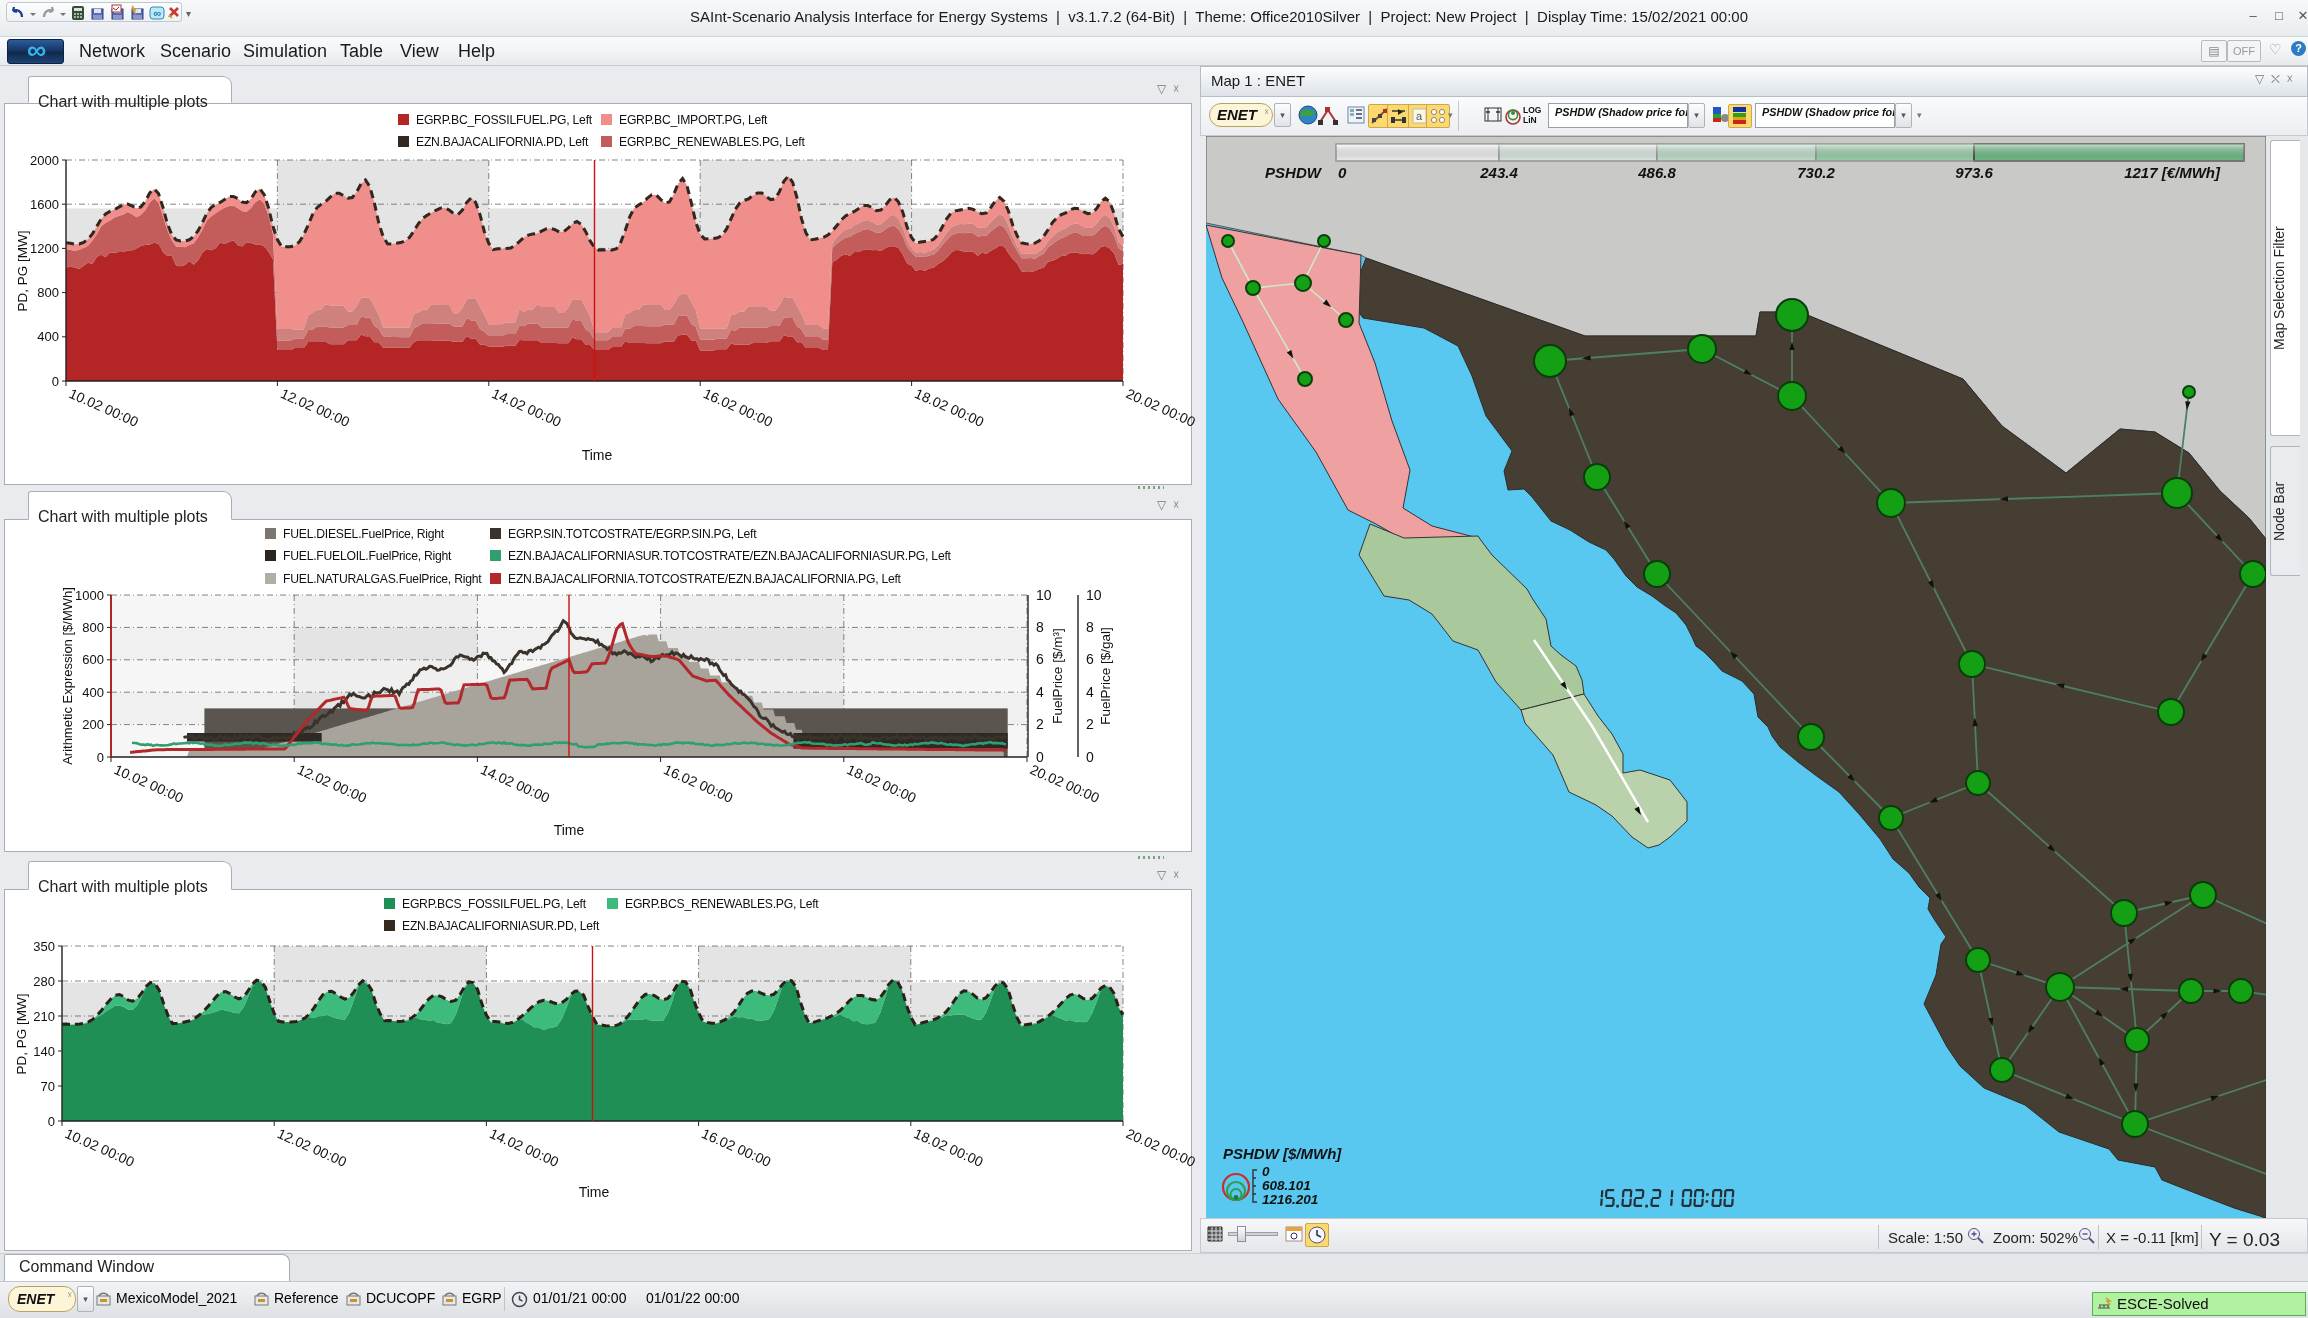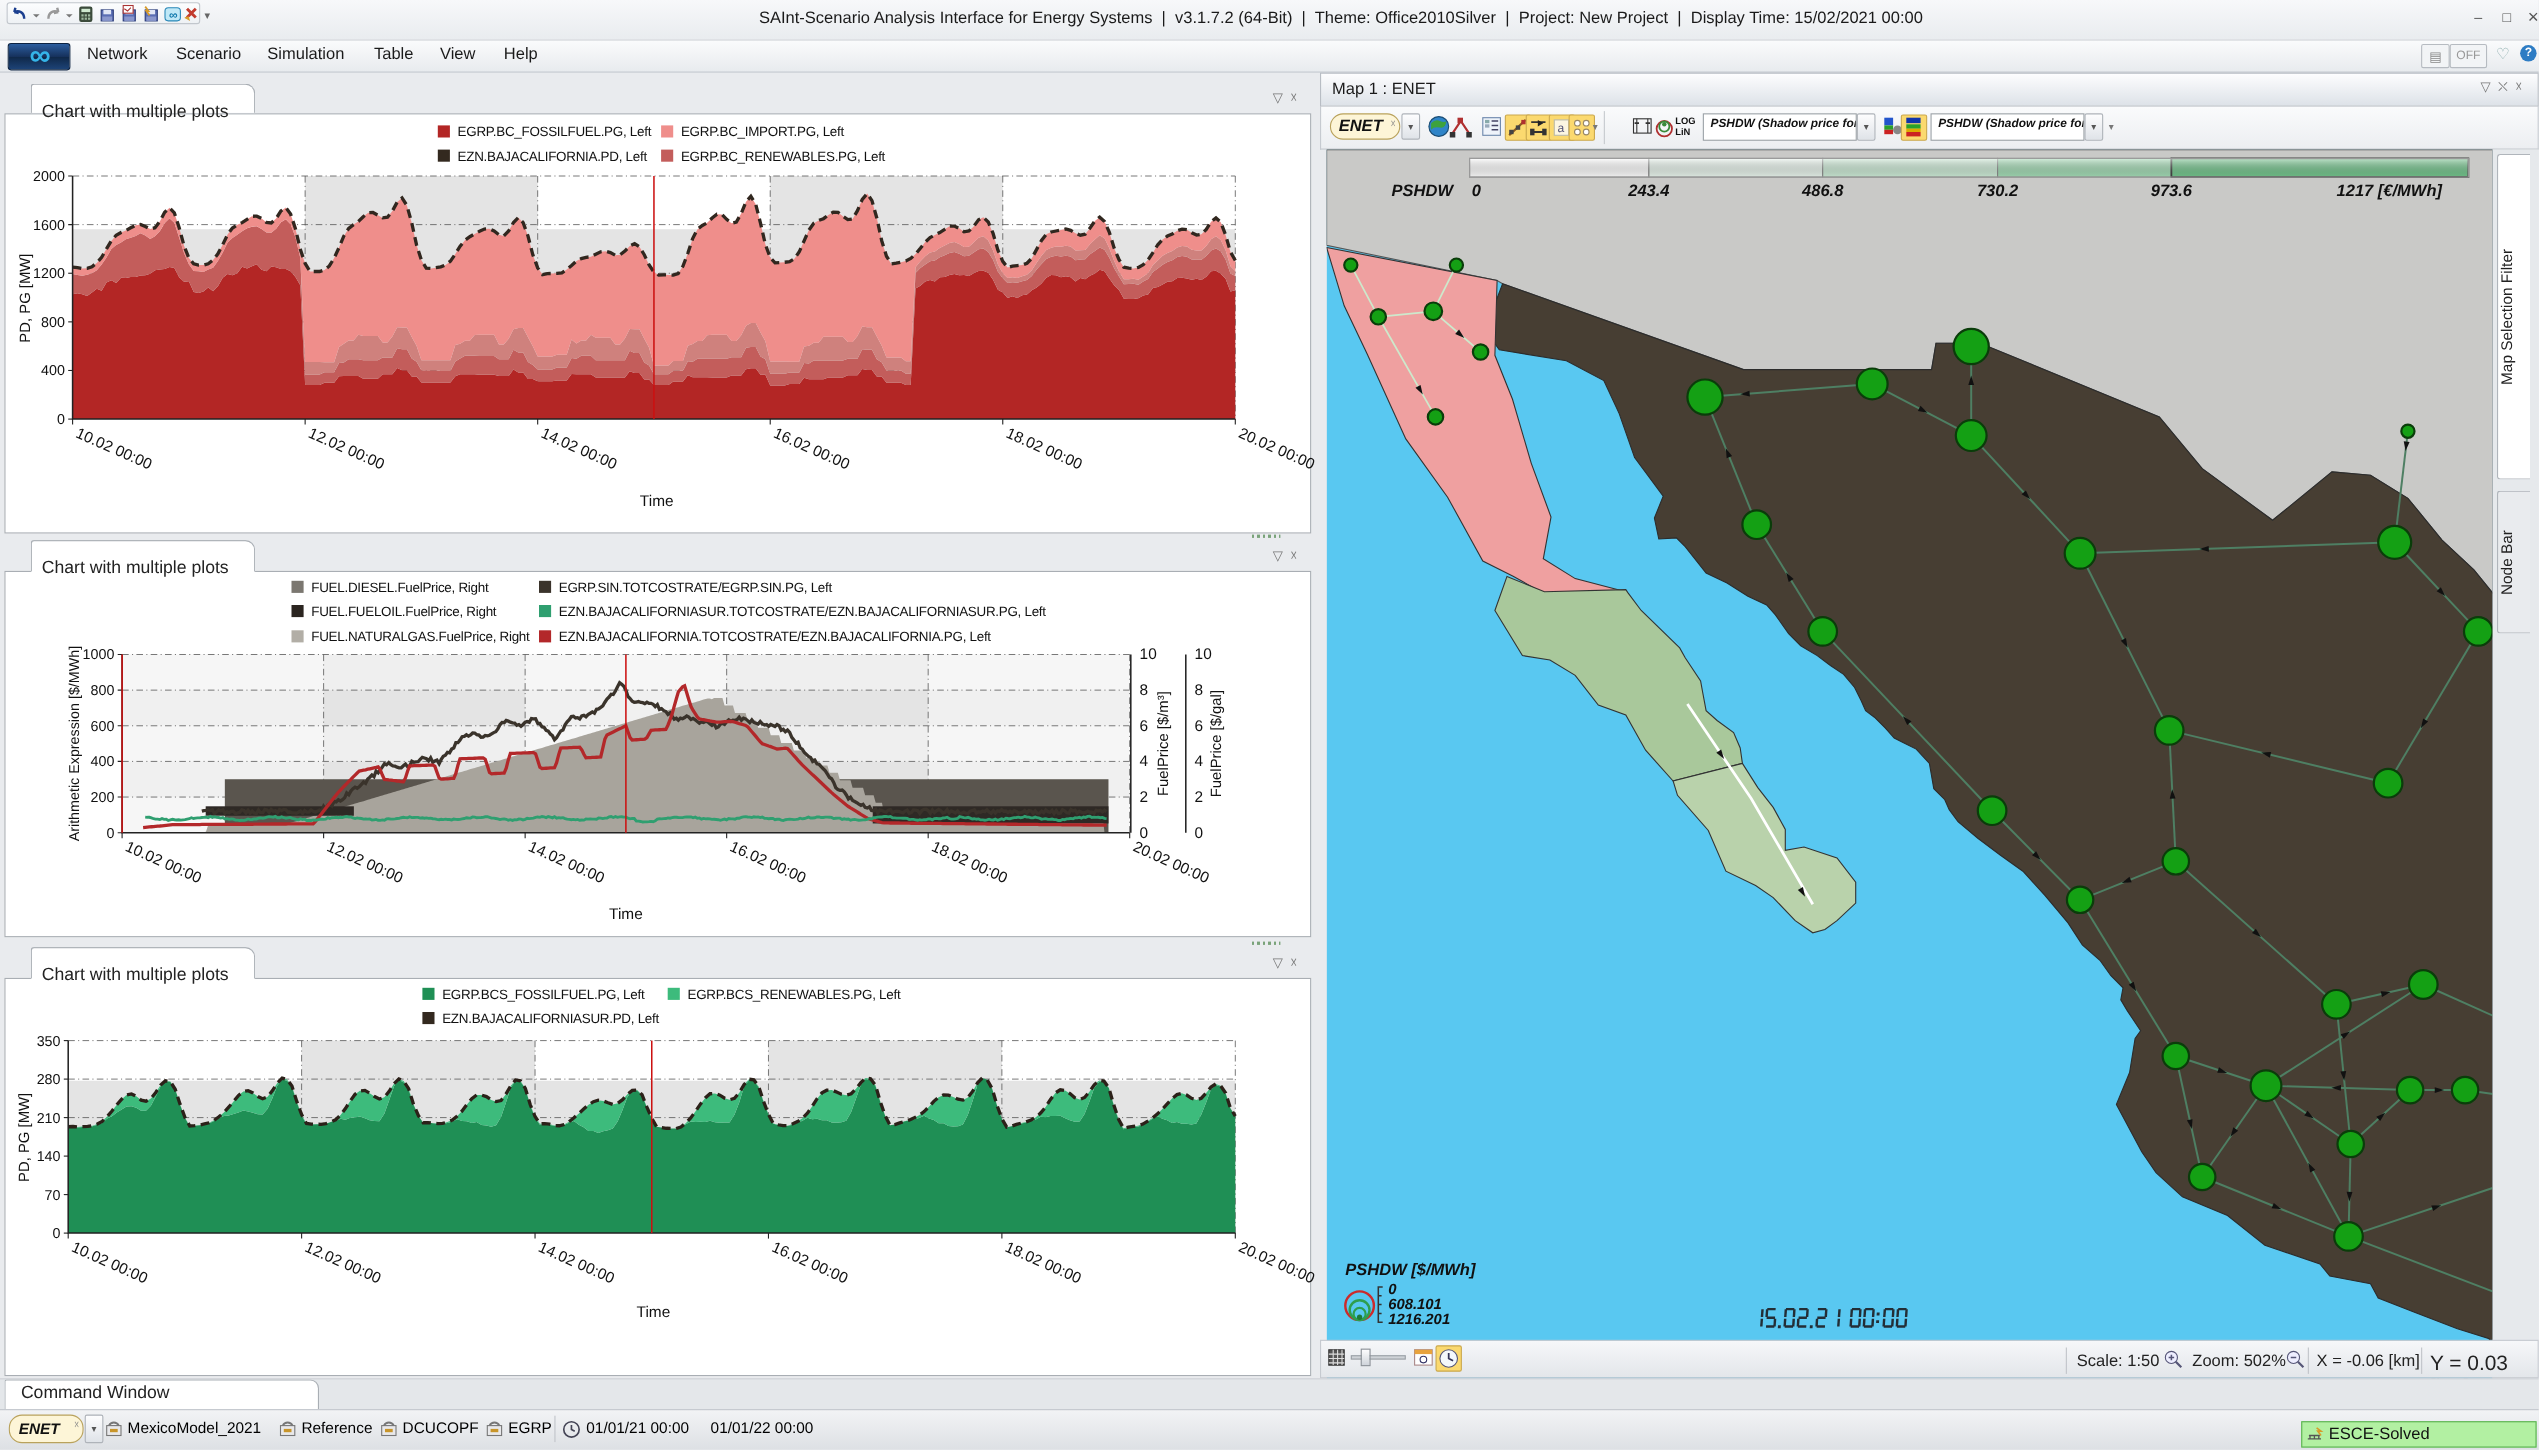--- a/index.html
+++ b/index.html
@@ -1,21 +1,21 @@
 <!DOCTYPE html>
 <html><head><meta charset="utf-8"><style>
 *{margin:0;padding:0;box-sizing:border-box}
 html,body{width:2308px;height:1318px;overflow:hidden;font-family:"Liberation Sans",sans-serif;background:#e9ebee;position:relative}
 .abs{position:absolute}
 .titlebar{left:0;top:0;width:2308px;height:37px;background:linear-gradient(#f7f8fa,#e9ecef);border-bottom:1px solid #cfd3d8}
 .title-text{left:690px;top:8px;font-size:15px;color:#1a1a1a;white-space:nowrap}
 .qat{left:6px;top:2px;width:176px;height:20px;border:1px solid #c2c7cd;border-radius:3px;background:linear-gradient(#fcfdfe,#eef1f4)}
 .menubar{left:0;top:37px;width:2308px;height:29px;background:linear-gradient(#fafbfc,#e8ebee);border-bottom:1px solid #c4c9cf}
 .logo{left:7px;top:39px;width:57px;height:25px;border-radius:3px;background:linear-gradient(#2c5d9e,#16315c 50%,#0f2747 50%,#1d4377);border:1px solid #0d2342;color:#35b4e8;text-align:center;font-weight:bold;font-size:27px;line-height:21px;letter-spacing:-2px}
-.menuitem{top:41px;font-size:15px;color:#1a1a1a}
+.menuitem{top:41px;font-size:18px;color:#1a1a1a}
 .panel{background:#ffffff;border:1px solid #a9aeb4}
 .tab{background:#ffffff;border:1px solid #a9aeb4;border-bottom:1px solid #fff;font-size:16px;color:#222;padding:16px 0 0 9px;border-radius:3px 9px 0 0}
 .phicons{font-size:12px;color:#777}
 .maphead{left:1200px;top:66px;width:1108px;height:31px;background:linear-gradient(#fdfdfe,#dde2e8);border:1px solid #b8bdc4;font-size:15px;color:#1a1a1a;padding:5px 0 0 10px}
 .maptool{left:1200px;top:97px;width:1108px;height:39px;background:linear-gradient(#fafbfc,#eceef1);border:1px solid #c6cad0;border-top:none}
 .combo{position:absolute;background:#fdf5d7;border:1px solid #b9a25c;border-radius:12px;font-weight:bold;font-style:italic;color:#111}
 .combo .x{position:absolute;right:3px;top:3px;font-size:9px;color:#888;font-style:normal;font-weight:normal}
 .dropbtn{position:absolute;width:17px;background:linear-gradient(#fdfdfe,#dfe3e8);border:1px solid #aeb3b9;border-radius:2px;color:#555;font-size:9px;text-align:center}
 .ticon{position:absolute;width:24px;height:24px;border-radius:2px}
 .orange{background:#fbd96f;border:1px solid #caa84e}
@@ -604,21 +604,21 @@
       <path d="M12 12 l5 5" stroke="#557" stroke-width="2"></path>
       <path d="M5.5 8 h5 M8 5.5 v5" stroke="#557" stroke-width="1.4"></path>
     </svg></div>
 <div class="abs" style="left:1993px;top:1229px;font-size:15px;color:#222">Zoom: 502%</div>
 <div class="ticon " style="left:2077px;top:1226px"><svg width="20" height="20" viewBox="0 0 20 20">
       <circle cx="8" cy="8" r="5.5" fill="#eef" stroke="#557"></circle>
       <path d="M12 12 l5 5" stroke="#557" stroke-width="2"></path>
       <path d="M5.5 8 h5" stroke="#557" stroke-width="1.4"></path>
     </svg></div>
 <div class="abs" style="left:2098px;top:1225px;width:1px;height:24px;background:#c0c4c9"></div>
-<div class="abs" style="left:2106px;top:1229px;font-size:15px;color:#222">X = -0.06 [km]</div>
+<div class="abs" style="left:2106px;top:1229px;font-size:15px;color:#222">X = -0.11 [km]</div>
 <div class="abs" style="left:2201px;top:1225px;width:1px;height:24px;background:#c0c4c9"></div>
 <div class="abs" style="left:2209px;top:1229px;font-size:19px;color:#222">Y = 0.03 [km]</div>
 <div class="abs cmdbar"></div>
 <div class="abs cmdtab">Command Window</div>
 <div class="abs statusbar"></div>
 <div class="combo" style="left:8px;top:1286px;width:68px;height:26px;font-size:14px;padding:4px 0 0 8px">ENET<span class="x">☓</span></div>
 <div class="dropbtn" style="left:77px;top:1286px;height:26px;line-height:24px">▾</div>
 <svg class="abs" style="left:95px;top:1290px" width="18" height="18" viewBox="0 0 18 18">
     <rect x="2" y="6" width="13" height="9" fill="#e8e8ea" stroke="#777"></rect>
     <path d="M4 6 a5 5 0 0 1 9 0" fill="none" stroke="#777" stroke-width="1.6"></path>

